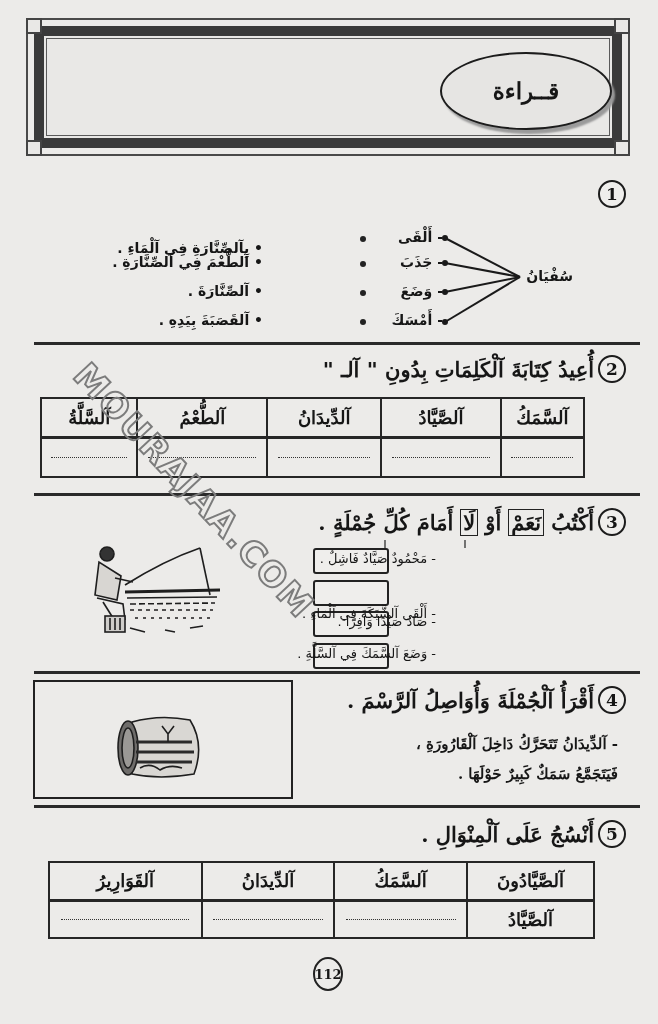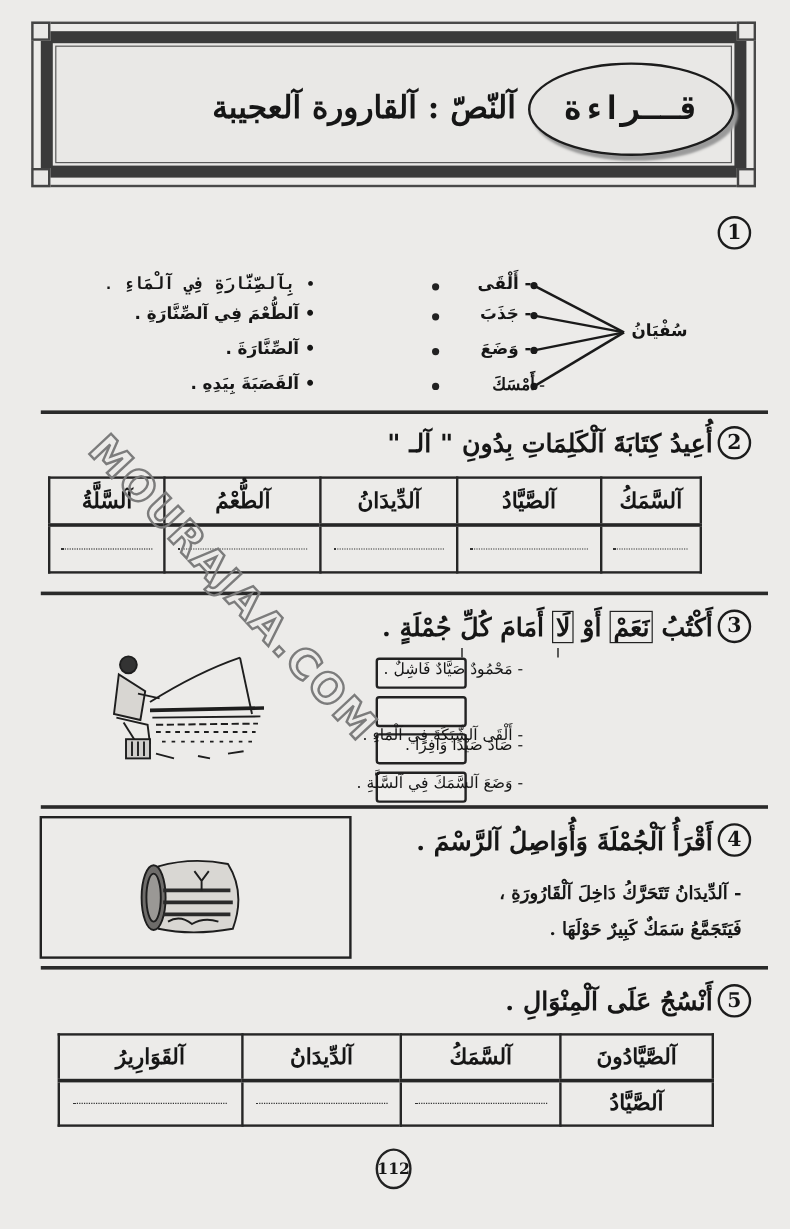--- a/index.html
+++ b/index.html
@@ -30,21 +30,21 @@
     position: absolute; width: 16px; height: 16px;
     border: 2px solid #444; background: #e9e8e6;
   }
   .oval {
     position: absolute; left: 440px; top: 52px; width: 172px; height: 78px;
     border: 2px solid #1c1c1c; border-radius: 50%;
     background: #e6e5e3;
     box-shadow: 3px 4px 2px #9a9a9a;
     display: flex; align-items: center; justify-content: center;
   }
-  .oval span { font-size: 27px; font-weight: bold; font-family: Liberation Mono, monospace; letter-spacing: 2px; }
+  .oval span { font-size: 23px; font-weight: bold; font-family: Liberation Serif, serif; letter-spacing: 2px; }
   .title {
     position: absolute; left: 130px; top: 74px; width: 300px;
     font-size: 26px; font-weight: bold; text-align: right;
     font-family: "DejaVu Serif", serif;
   }
 
   
   .sec-head {
     position: absolute; right: 32px;
     display: flex; align-items: center; gap: 4px;
@@ -119,21 +119,20 @@
   <div class="frame-band"></div>
   <div class="frame-inner"></div>
   <div class="corner" style="left:26px;top:18px;"></div>
   <div class="corner" style="left:614px;top:18px;"></div>
   <div class="corner" style="left:26px;top:140px;"></div>
   <div class="corner" style="left:614px;top:140px;"></div>
 
   <div class="oval">
     <span>قــراءة</span>
   </div>
-  <div class="title">آلنّصّ : آلقارورة آلعجيبة</div>
 
   <div class="sec-head" style="top:180px;">
     <span class="num">1</span>
   </div>
 
   <svg class="s1-svg" width="658" height="340">
     <g stroke="#1a1a1a" stroke-width="2" fill="#1a1a1a">
       <line x1="520" y1="277" x2="445" y2="238"></line>
       <line x1="520" y1="277" x2="445" y2="263"></line>
       <line x1="520" y1="277" x2="445" y2="292"></line>
@@ -143,28 +142,28 @@
       <circle cx="445" cy="292" r="2"></circle>
       <circle cx="445" cy="322" r="2"></circle>
     </g>
   </svg>
 
   <div class="s1-item" style="right:85px;top:268px;font-size:14px;text-align:right;">سُفْيَانُ</div>
 
   <div class="s1-item" style="right:215px;top:229px;">- أَلْقَى</div>
   <div class="s1-item" style="right:215px;top:254px;">- جَذَبَ</div>
   <div class="s1-item" style="right:215px;top:283px;">- وَضَعَ</div>
-  <div class="s1-item" style="right:204px;top:312px;font-family:Liberation Serif, serif;">- أَمْسَكَ</div>
+  <div class="s1-item" style="right:215px;top:312px;">- أَمْسَكَ</div>
 
   <span class="dot" style="left:360px;top:236px;"></span>
   <span class="dot" style="left:360px;top:261px;"></span>
   <span class="dot" style="left:360px;top:290px;"></span>
   <span class="dot" style="left:360px;top:319px;"></span>
 
-  <div class="s1-item" style="right:395px;top:229px;font-family:Liberation Mono, monospace;">• بِآلصِّنَّارَةِ فِي آلْمَاءِ .</div>
+  <div class="s1-item" style="right:395px;top:240px;">• بِآلصِّنَّارَةِ فِي آلْمَاءِ .</div>
   <div class="s1-item" style="right:395px;top:254px;">• آلطُّعْمَ فِي آلصِّنَّارَةِ .</div>
   <div class="s1-item" style="right:395px;top:283px;">• آلصِّنَّارَةَ .</div>
   <div class="s1-item" style="right:395px;top:312px;">• آلقَصَبَةَ بِيَدِهِ .</div>
 
   <div class="divider" style="top:342px;"></div>
 
   <div class="sec-head" style="top:355px;">
     <span class="num">2</span>
     <span class="sec-title">أُعِيدُ كِتَابَةَ آلْكَلِمَاتِ بِدُونِ " آلـ "</span>
   </div>

